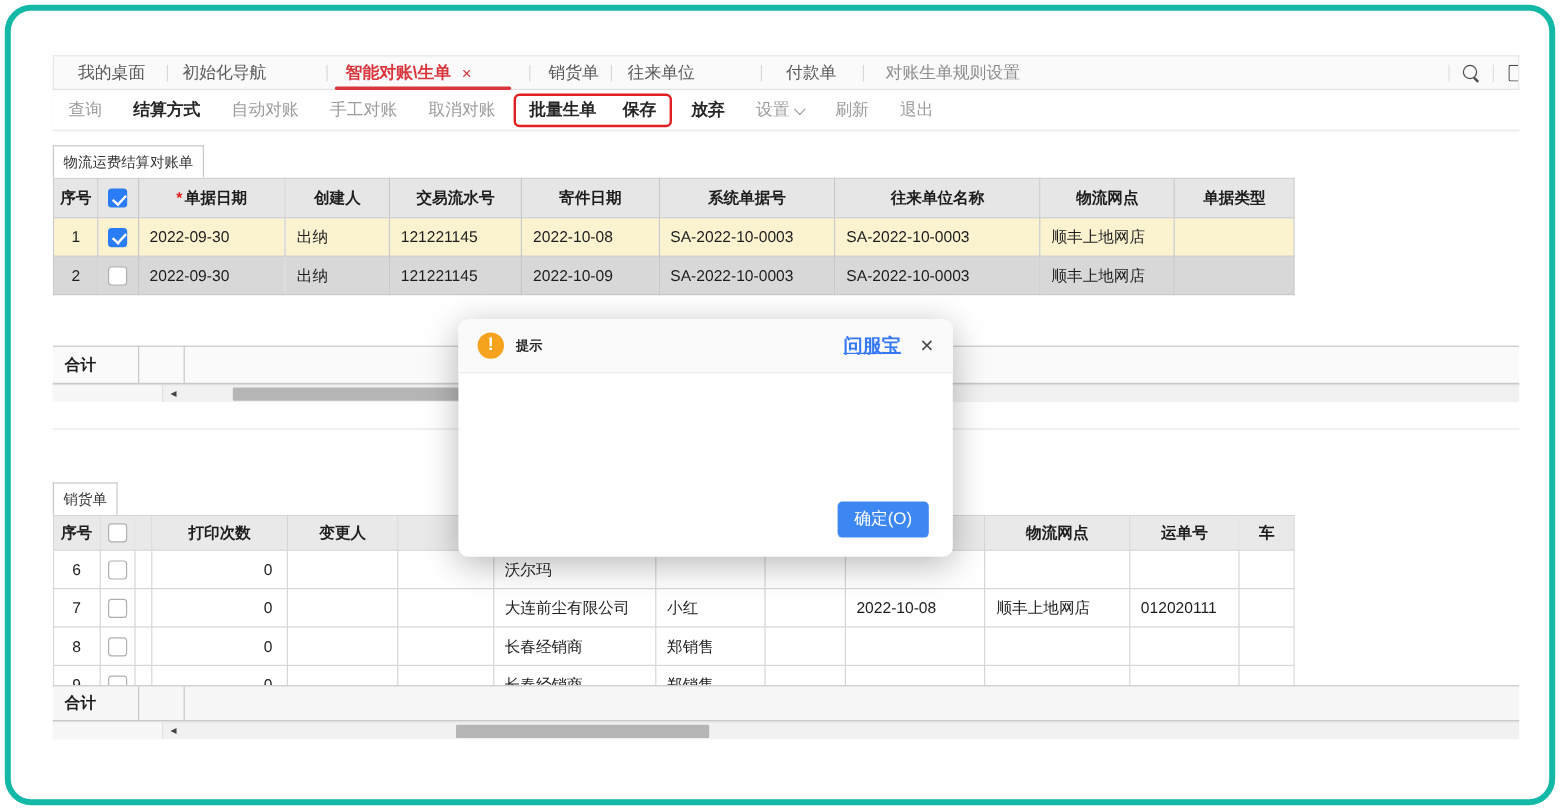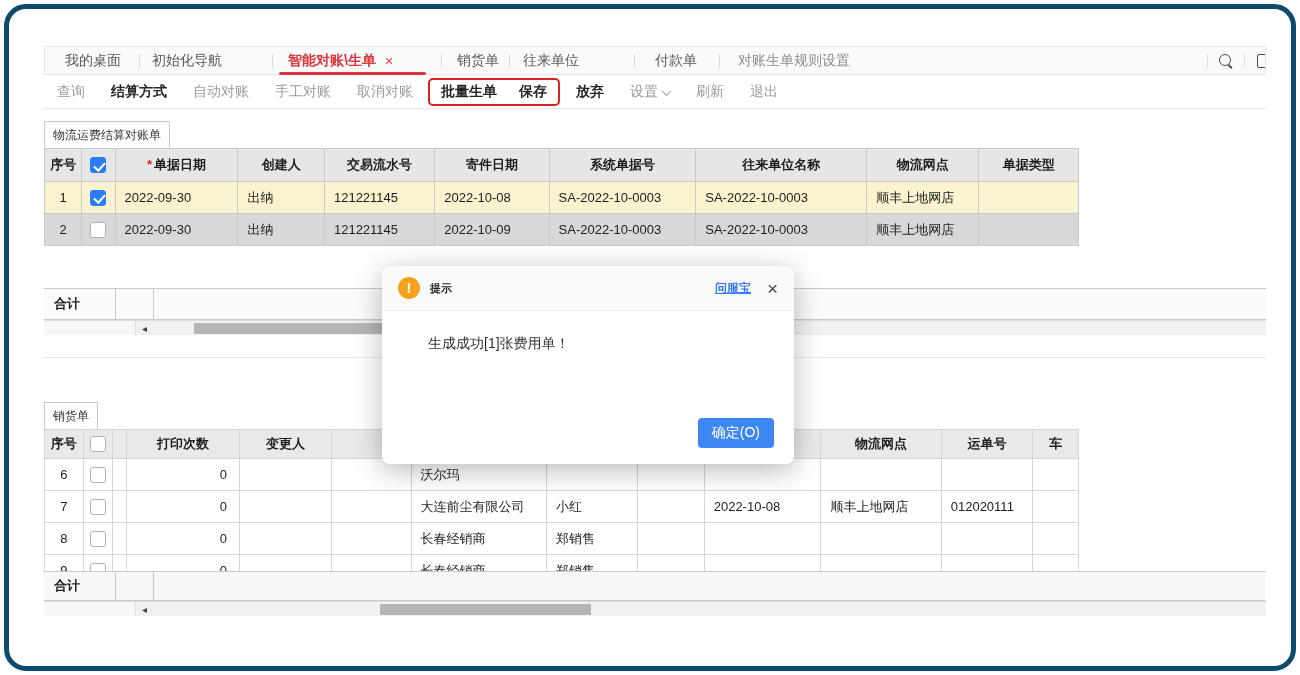--- a/index.html
+++ b/index.html
@@ -1,17 +1,17 @@
 <!DOCTYPE html>
 <html><head>
 <meta charset="utf-8">
 <style>
   * { margin:0; padding:0; box-sizing:border-box; }
   html,body { width:1300px; height:675px; background:#fff; font-family:"Liberation Sans","DejaVu Sans",sans-serif; overflow:hidden; }
-  .frame { position:absolute; left:4px; top:4px; width:1292px; height:667px; border:5px solid #0c4a6e; border-radius:22px; background:#fff; }
+  .frame { position:absolute; left:4px; top:4px; width:1292px; height:667px; border:5px solid #14b8a6; border-radius:22px; background:#fff; }
   .content { position:absolute; left:35px; top:37px; width:1222px; height:600px; background:#fff; }
 
   
   .tabbar { position:absolute; left:0; top:0; width:1222px; height:29px; background:#fafafa; border:1px solid #e7e7e7; border-bottom:1px solid #e2e2e2; display:flex; align-items:stretch; }
   .tab { position:relative; display:flex; align-items:center; font-size:14px; color:#595959; cursor:default; }
   .tab .sep { position:absolute; right:0; top:7px; width:1px; height:14px; background:#d9d9d9; }
   .tab.active { color:#d9363e; font-weight:bold; }
   .tab.active .underline { position:absolute; left:6px; right:16px; bottom:-1px; height:3px; background:#d9363e; border-radius:2px; }
   .tab .close { margin-left:9px; color:#d9363e; font-weight:normal; font-size:14px; }
   .tab.dim { color:#8c8c8c; }
@@ -62,21 +62,21 @@
   .hscroll .lsep { position:absolute; left:0; top:0; width:92px; height:100%; background:#f7f7f7; border-right:1px solid #e0e0e0; }
   .hscroll .thumb { position:absolute; top:2px; height:11px; background:#b5b5b5; border-radius:1px; }
 
   .divider { position:absolute; left:0; top:311px; width:1222px; border-top:1px solid #e6e6e6; }
 
   
   .dialog { position:absolute; left:338px; top:220px; width:412px; height:198px; background:#fff; border-radius:8px; box-shadow:0 6px 28px rgba(0,0,0,.28); z-index:50; overflow:hidden; }
   .dlg-head { height:45px; background:#fafafa; border-bottom:1px solid #ececec; display:flex; align-items:center; padding:0 16px; }
   .warn { width:22px; height:22px; border-radius:50%; background:#f5a21d; color:#fff; font-weight:bold; font-size:15px; text-align:center; line-height:22px; margin-right:10px; }
   .dlg-title { font-size:11px; color:#262626; font-weight:bold; flex:1; }
-  .dlg-link { font-size:12px; color:#3478f6; font-weight:bold; text-decoration:underline; margin-right:16px; cursor:pointer; }
+  .dlg-link { font-size:16px; color:#3478f6; font-weight:bold; text-decoration:underline; margin-right:16px; cursor:pointer; }
   .dlg-close { font-size:19px; color:#4a4a4a; cursor:pointer; line-height:1; }
   .dlg-body { padding:24px 0 0 46px; font-size:14px; color:#333; }
   .dlg-foot { position:absolute; right:20px; bottom:16px; }
   .btn-primary { background:#3d87f3; color:#fff; border:none; border-radius:4px; font-size:14px; padding:6px 14px; font-family:inherit; cursor:pointer; }
 </style>
 </head>
 <body>
 
 <div class="frame">
   <div class="content">
@@ -337,20 +337,19 @@
       <div class="thumb" style="left:336px; width:211px;"></div>
     </div>
 
     <div class="dialog">
       <div class="dlg-head">
         <div class="warn">!</div>
         <div class="dlg-title">提示</div>
         <div class="dlg-link">问服宝</div>
         <div class="dlg-close">×</div>
       </div>
-      <div class="dlg-body">生成成功[1]张费用单！</div>
       <div class="dlg-foot">
         <button class="btn-primary">确定(O)</button>
       </div>
     </div>
 
   </div>
 </div>
 
 </body></html>

